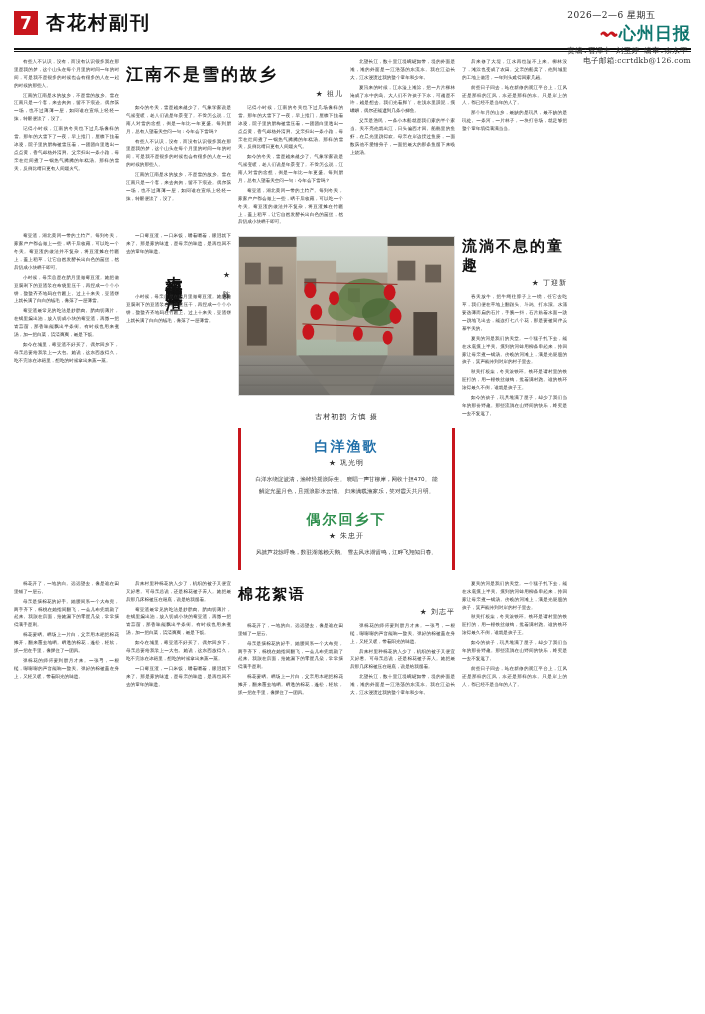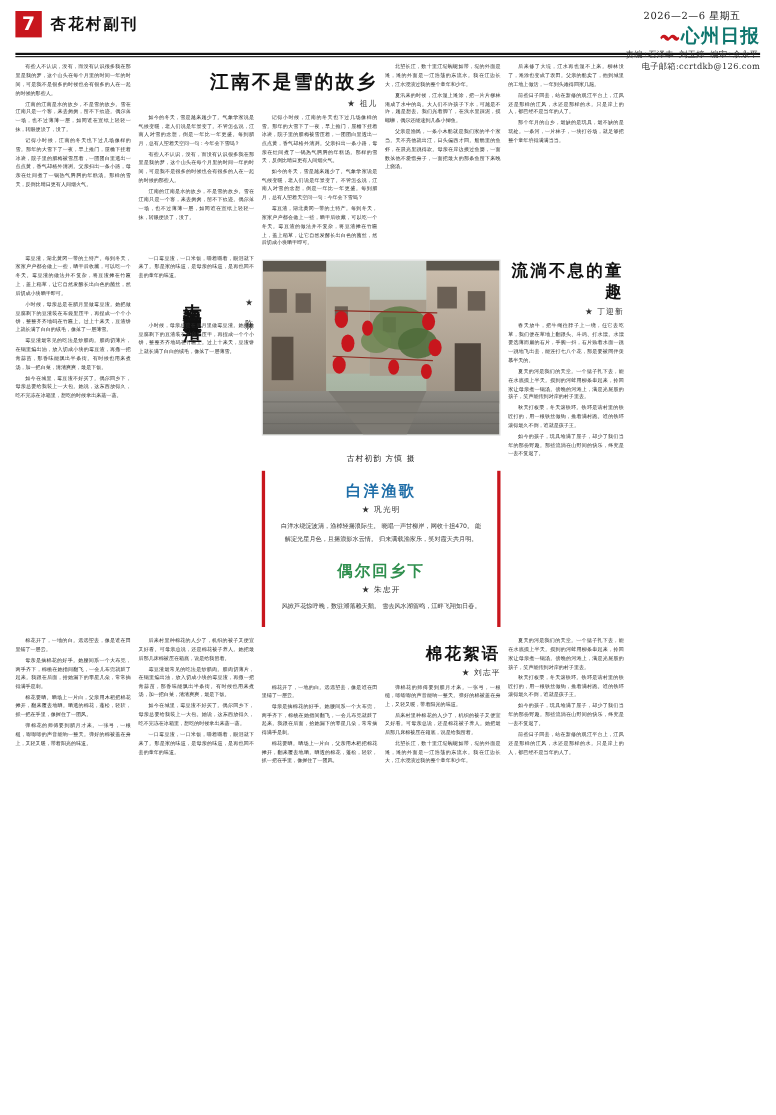--- a/index.html
+++ b/index.html
@@ -14,22 +14,22 @@
   .page{position:relative;width:705px;height:1014px;box-sizing:border-box;padding:10px 14px;}
 
   
   .masthead{display:flex;align-items:flex-start;justify-content:space-between;height:34px;}
   .mh-left{display:flex;align-items:center;gap:8px;}
   .page-num{
     width:24px;height:24px;background:#c8161d;color:#fff;
     font-size:17px;font-weight:bold;display:flex;align-items:center;justify-content:center;
     font-family:"DejaVu Sans","Liberation Sans",sans-serif;
   }
-  .supp-title{font-size:14px;font-weight:bold;letter-spacing:2px;font-family:Liberation Mono, monospace;}
-  .mh-right{text-align:center;line-height:1.25;}
+  .supp-title{font-size:19px;font-weight:bold;letter-spacing:2px;font-family:Liberation Mono, monospace;}
+  .mh-right{text-align:left;line-height:1.25;}
   .date-line{font-size:9px;color:#222;letter-spacing:.5px;margin-bottom:2px;}
   .paper-logo{display:flex;align-items:center;justify-content:flex-end;gap:3px;}
   .logo-mark{font-size:16px;color:#c8161d;font-weight:bold;letter-spacing:-1px;}
   .logo-text{font-size:17px;color:#0f766e;font-weight:bold;letter-spacing:1px;}
   .credit-line{font-size:7.5px;color:#333;margin-top:2px;letter-spacing:.3px;font-family:Liberation Mono, monospace;}
   .email-line{font-size:7.5px;color:#333;letter-spacing:.3px;margin-left:16px;}
 
   .rule-thick{height:2px;background:#111;margin:4px 0 1px;}
   .rule-thin{height:1px;background:#111;margin-bottom:6px;}
 
@@ -51,21 +51,21 @@
   .vtitle{
     writing-mode:vertical-rl;text-orientation:upright;
     font-size:17px;font-weight:bold;letter-spacing:3px;line-height:1.05;
     margin:0 auto;
   }
   .vauthor{
     writing-mode:vertical-rl;text-orientation:upright;
     font-size:7px;letter-spacing:2px;color:#333;margin-top:4px;
   }
 
-  .htitle{font-size:15px;font-weight:bold;text-align:right;letter-spacing:2px;margin:5px 0 3px;}
+  .htitle{font-size:15px;font-weight:bold;text-align:left;letter-spacing:2px;margin:5px 0 3px;}
   .htitle.big{font-size:17px;}
   .hauthor{font-size:7px;text-align:right;color:#333;letter-spacing:1px;margin-bottom:5px;}
 
   
   .photo-wrap{margin:4px 0 2px;}
   .photo{width:100%;height:160px;display:block;border:1px solid #ddd;box-sizing:border-box;}
   .caption{font-size:7px;text-align:center;color:#222;margin-top:16px;letter-spacing:1px;}
 
   
   .poembox{

